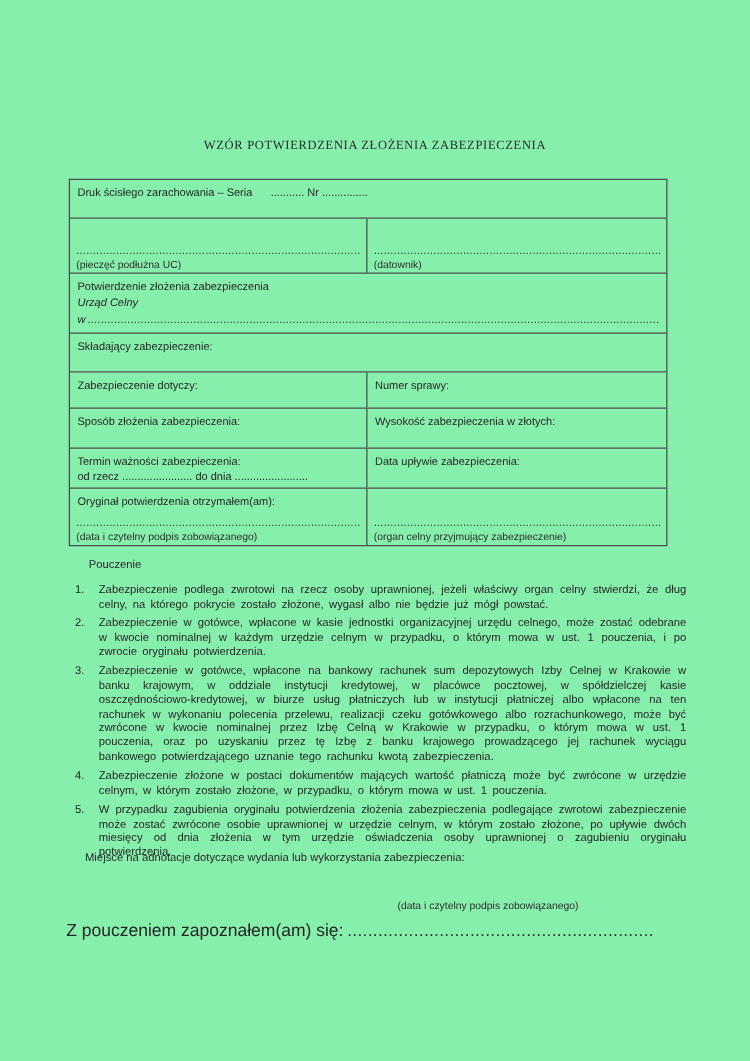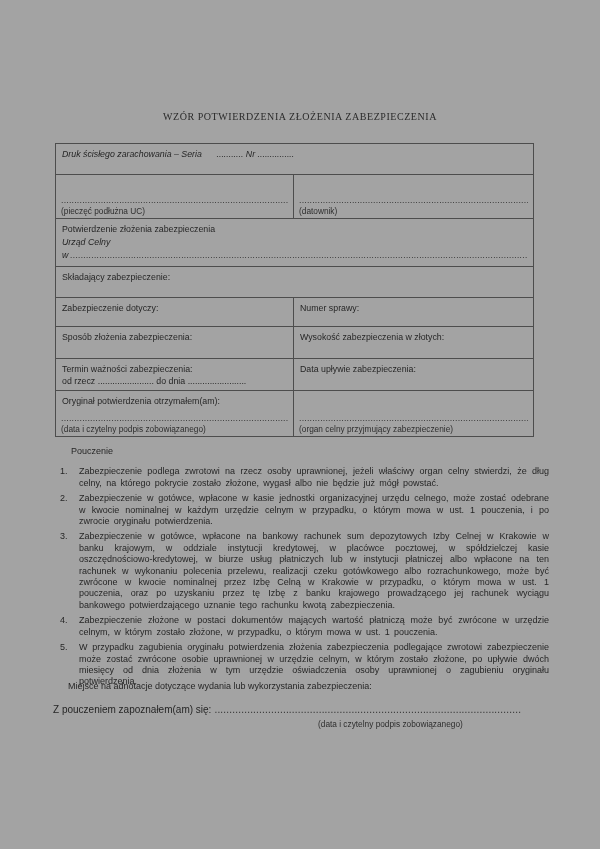--- a/index.html
+++ b/index.html
@@ -1,37 +1,37 @@
 <!DOCTYPE html>
 <html><head>
 <meta charset="utf-8">
 <style>
   * { margin:0; padding:0; box-sizing:border-box; }
   body { background:#ffffff; font-family:"Liberation Sans", sans-serif; }
   .page {
-    position:relative; width:600px; height:849px; background:#a3a3a3;
+    position:relative; width:600px; height:849px; background:#86efac;
     color:#262626; overflow:hidden;
   }
   .doc-title {
     position:absolute; top:111px; left:0; width:600px; text-align:center;
     font-family:"Liberation Serif", serif; font-size:10px; letter-spacing:0.55px;
     color:#2b2b2b;
   }
   
   .form-table {
     position:absolute; left:55px; top:143px; width:479px;
     border:1px solid #4d4d4d; font-size:8.8px; line-height:12px; color:#262626;
   }
   .t-row { display:flex; border-top:1px solid #4d4d4d; }
   .t-row:first-child { border-top:none; }
   .cell { position:relative; overflow:hidden; }
   .cell-l { width:238px; border-right:1px solid #4d4d4d; }
   .cell-r { flex:1; }
   .pad { padding:4px 6px 0 6px; }
-  .h30 { height:30px;font-style:italic; } .h44 { height:44px; } .h48 { height:48px; }
+  .h30 { height:30px; } .h44 { height:44px; } .h48 { height:48px; }
   .h31 { height:31px; } .h29 { height:29px; } .h32 { height:32px; } .h46 { height:46px; }
   .sig-col { display:flex; flex-direction:column; justify-content:flex-end; padding:0 5px 2px 5px; }
   .dotline {
     height:11px; line-height:11px; overflow:hidden; white-space:nowrap;
     color:#333333; letter-spacing:0.2px; flex:none;
   }
   .caption { text-align:left; font-size:8.3px; line-height:10px; color:#2e2e2e; white-space:nowrap; overflow:hidden; }
   .wline { display:flex; align-items:baseline; }
   .wline .prefix { flex:none; padding-right:2px; }
   .wline .dotline { flex:1; }
@@ -43,22 +43,22 @@
   }
   .pz-heading { margin-left:11px; margin-bottom:9px; }
   .pz-item { display:flex; margin-bottom:4px; }
   .pz-num { width:19px; flex:none; }
   .pz-text { flex:1; text-align:justify; word-spacing:1.8px; }
   .annotations {
     position:absolute; left:53px; top:681px; width:480px;
     font-size:9px; line-height:11.4px; color:#262626;padding-left:15px;
   }
   .ack-row {
-    position:absolute; left:53px; top:704px; width:469px;
-    display:flex; align-items:baseline; font-size:10px; color:#262626;justify-content:flex-end;
+    position:absolute; left:53px; top:736px; width:469px;
+    display:flex; align-items:baseline; font-size:14px; color:#262626;justify-content:flex-end;
   }
   .ack-row .label { flex:none; padding-right:3px; }
   .ack-row .dotline { flex:1; height:12px; line-height:12px; }
   .ack-caption {
     position:absolute; left:318px; top:719px; width:126px; text-align:center;
     font-size:8.3px; color:#2e2e2e; white-space:nowrap;
   }
 </style>
 </head>
 <body>

